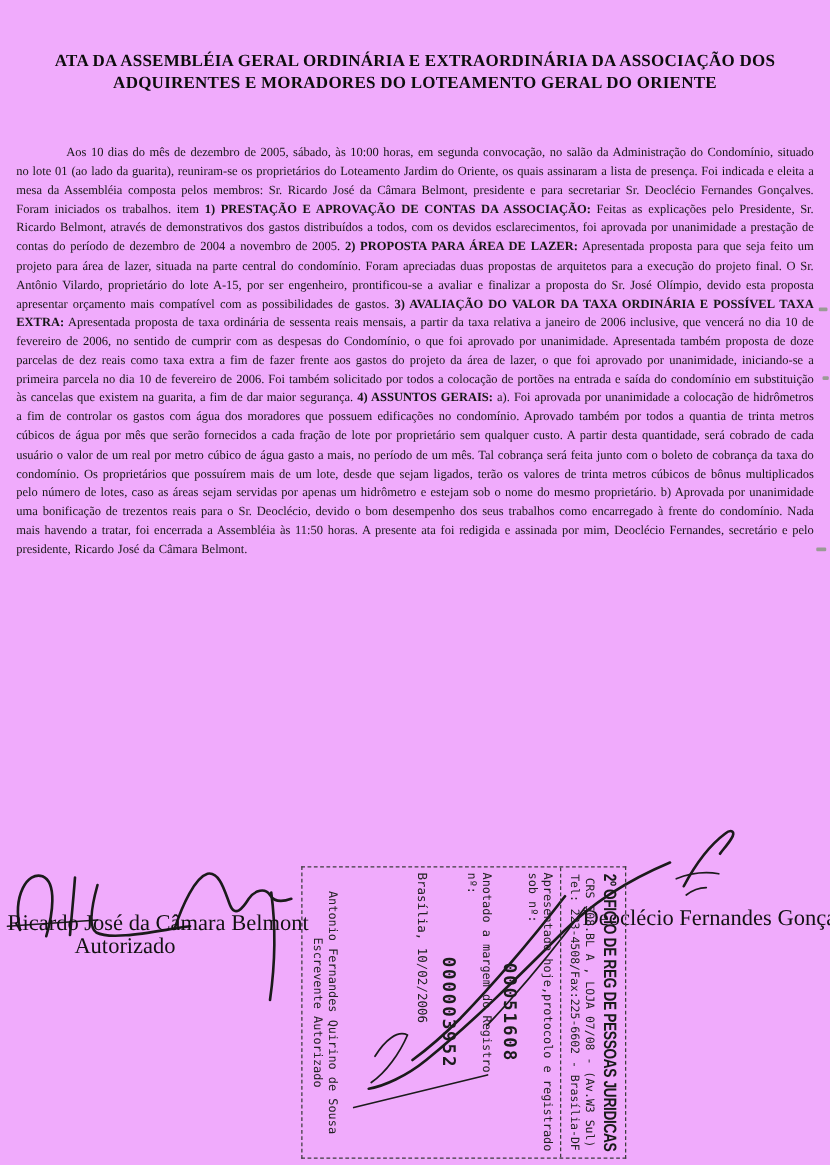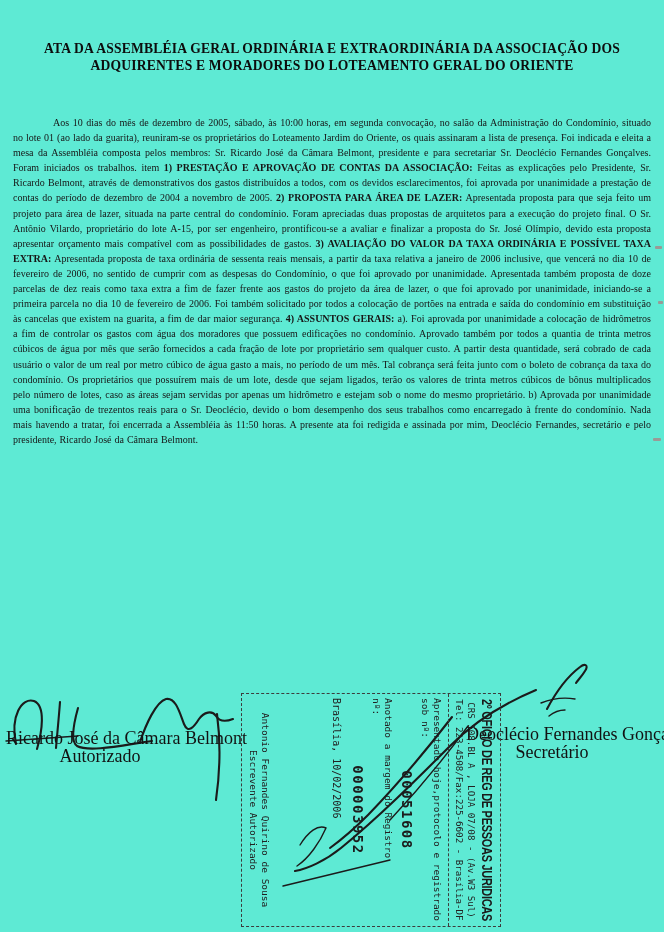--- a/index.html
+++ b/index.html
@@ -1,20 +1,20 @@
 <!DOCTYPE html>
 <html lang="pt-BR"><head>
 <meta charset="utf-8">
 <style>
   html,body{margin:0;padding:0;background:#e8e8e8;}
   .page{
     position:relative;
     width:664px;height:932px;
     margin:0 auto;
-    background:#5eead4;
+    background:#f0abfc;
     overflow:hidden;
     font-family:"Liberation Serif", serif;
     color:#141414;
   }
   .doc-title{
     position:absolute;top:40px;left:0;right:0;
     text-align:center;
     font-weight:bold;
     font-size:13.6px;
     line-height:17px;
@@ -102,21 +102,20 @@
     </g>
   </svg>
 
   <div class="sig-block sig-left">
     <div class="name">Ricardo José da Câmara Belmont</div>
     <div class="sig-role">Autorizado</div>
   </div>
 
   <div class="sig-block sig-right">
     <div class="name">Deoclécio Fernandes Gonçalves</div>
-    <div class="sig-role">Secretário</div>
   </div>
 
   <div class="stamp">
     <div class="stamp-title">2º OFICIO DE REG DE PESSOAS JURIDICAS</div>
     <div class="stamp-addr">CRS 508.BL A , LOJA 07/08 - (Av.W3 Sul)</div>
     <div class="stamp-phone">Tel: 223-4508/Fax:225-6602 - Brasília-DF</div>
     <hr class="stamp-sep">
     <div class="stamp-label">Apresentado hoje,protocolo e registrado</div>
     <div class="stamp-label">sob nº:</div>
     <div class="stamp-num">00051608</div>

